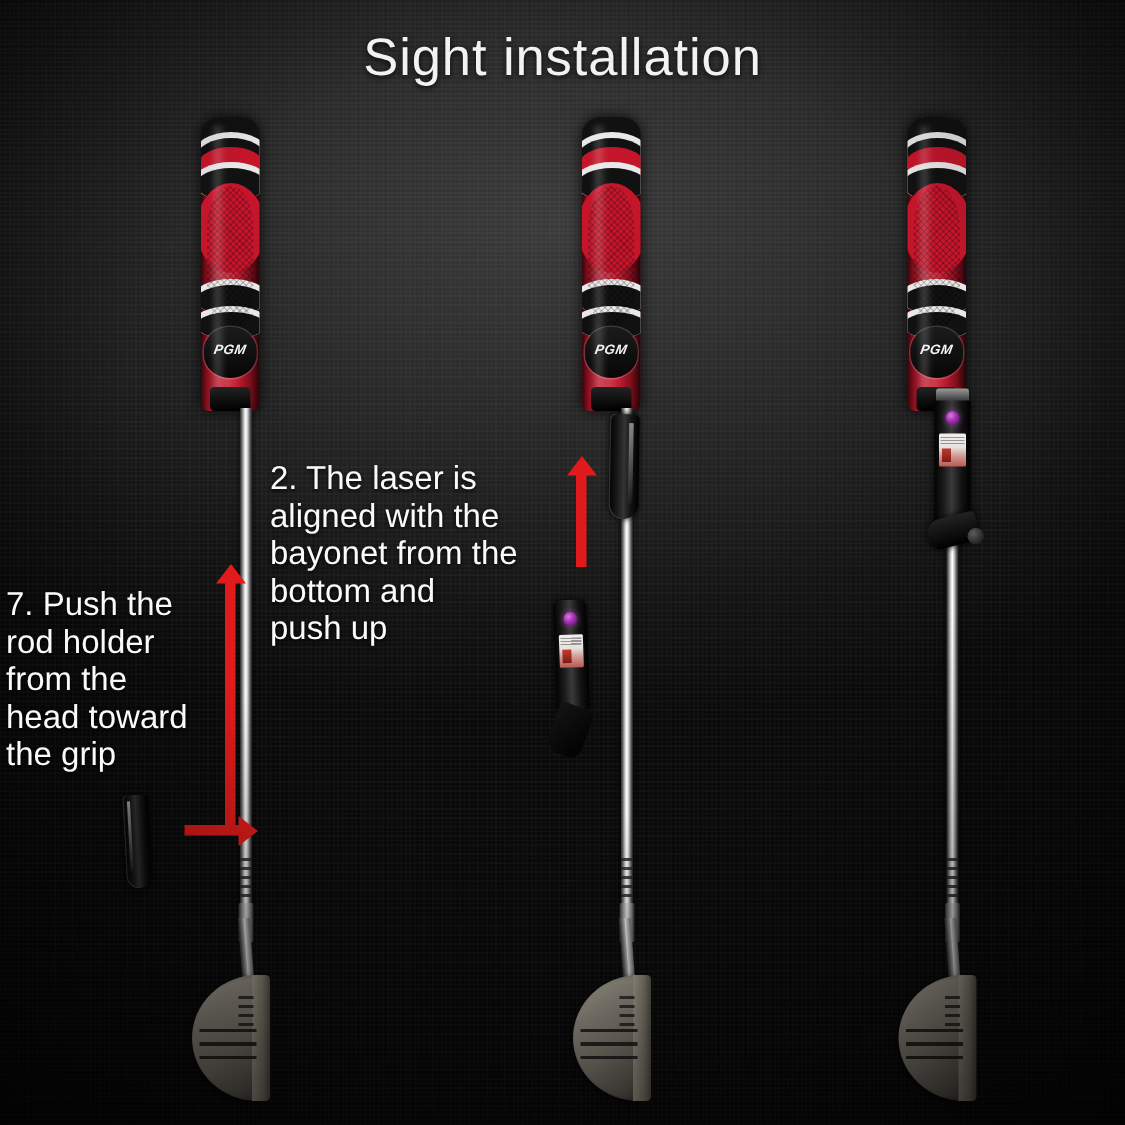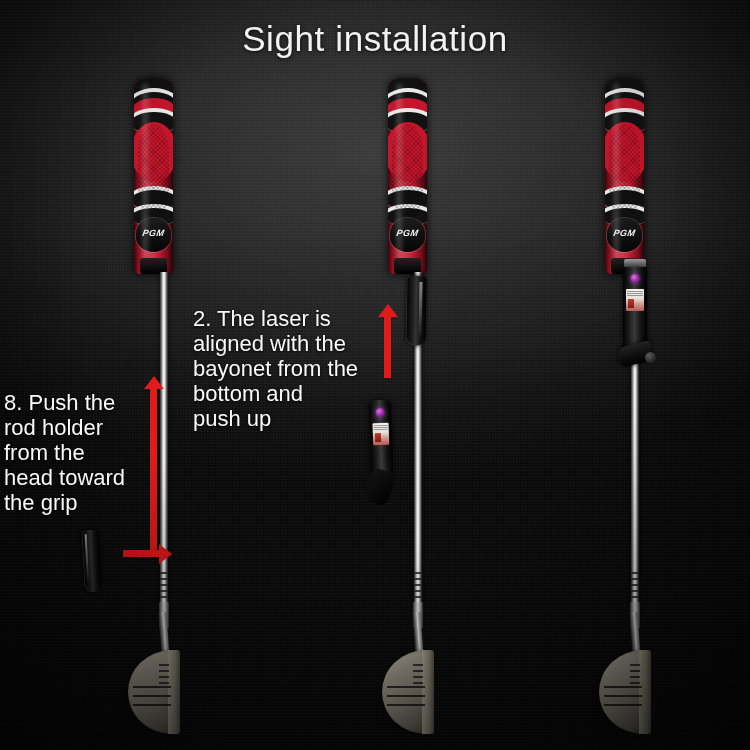--- a/index.html
+++ b/index.html
@@ -257,21 +257,21 @@
     position:absolute;
     color:#fafafa;
     font-size:22px;
     line-height:25px;
     font-weight:400;
     text-shadow:0 1px 3px rgba(0,0,0,.9);
     white-space:pre-line;
     z-index:30;
   }
   #cap1 { left:4px; top:390px; width:160px; }
-  #cap2 { left:193px; top:306px; width:205px; }
+  #cap2 { left:180px; top:306px; width:205px; }
   #cap3 { left:430px; top:310px; width:210px; }
 </style>
 </head>
 <body>
 
 <div id="stage">
 
   <div id="noise"></div>
 
   <div class="club c1">
@@ -394,21 +394,21 @@
     </div>
     <div class="laser fitted">
       <div class="ring"></div>
       <div class="lens"></div>
       <div class="label"></div>
       <div class="clamp"></div>
       <div class="knob"></div>
     </div>
   </div>
 
-  <div id="cap1" class="caption">8. Push the
+  <div id="cap1" class="caption">7. Push the
 rod holder
 from the
 head toward
 the grip</div>
   <div id="cap2" class="caption">2. The laser is
 aligned with the
 bayonet from the
 bottom and
 push up</div>
 

